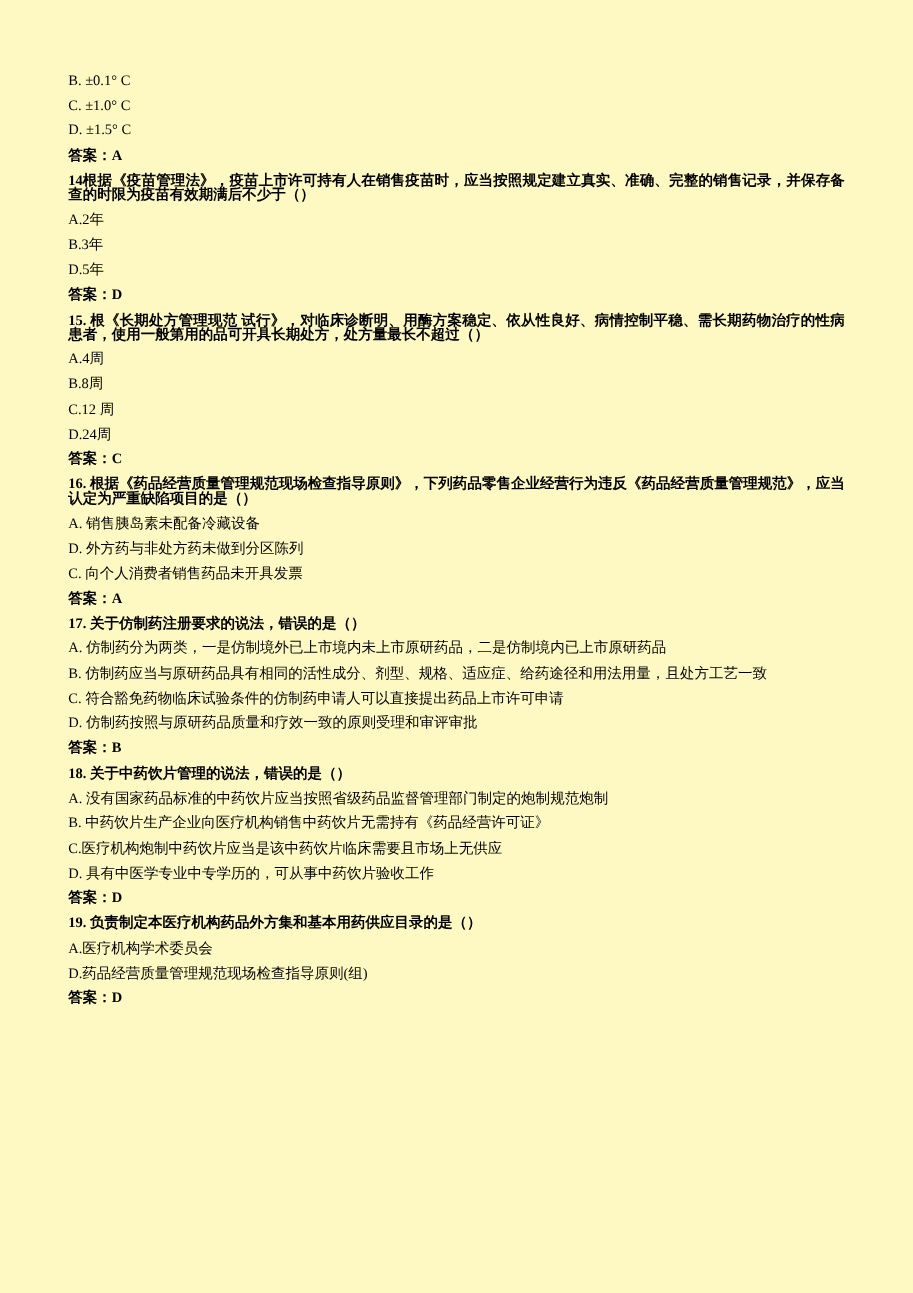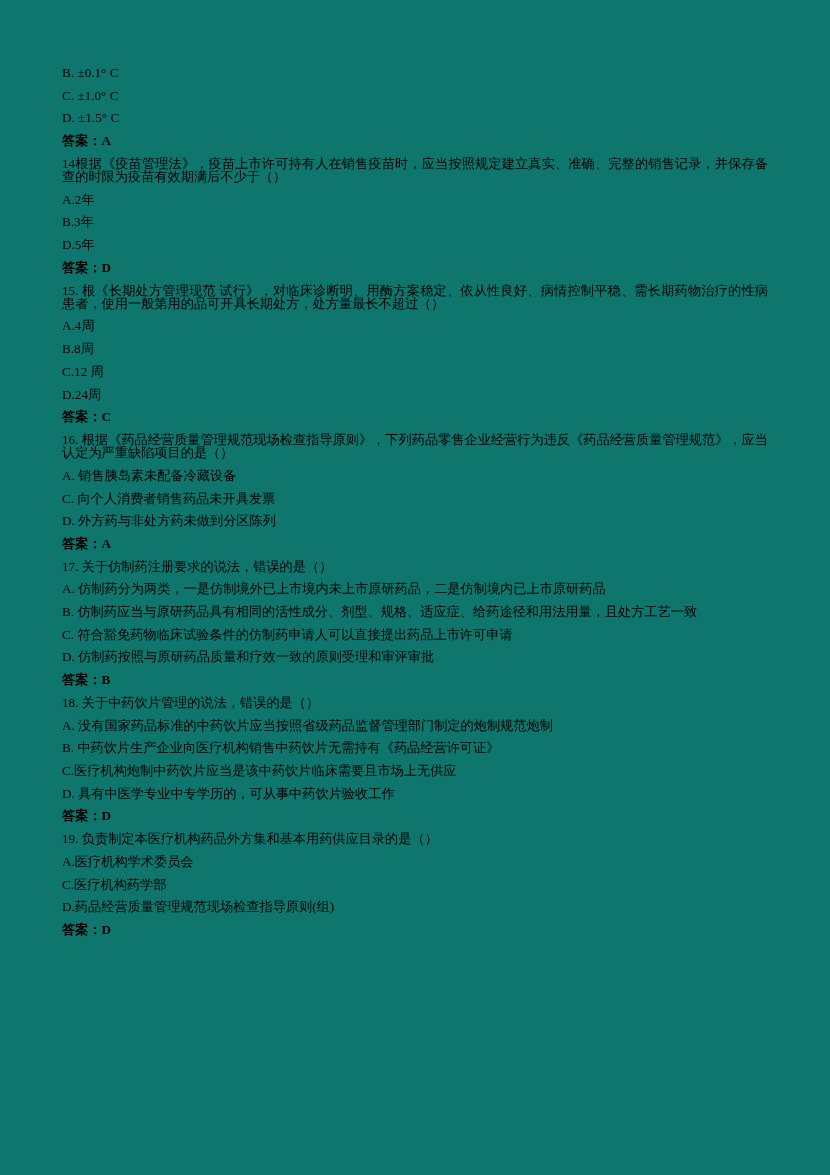--- a/index.html
+++ b/index.html
@@ -8,34 +8,35 @@
     background: #ffffff;
   }
   body {
     font-family: "Liberation Serif", "DejaVu Serif", serif;
     color: #000000;
   }
   .page {
     position: relative;
     width: 830px;
     height: 1175px;
-    background: #0f766e;
+    background: #fef9c3;
     box-sizing: border-box;
     padding: 66px 62px 40px 62px;
     overflow: hidden;
   }
   .doc {
     font-size: 13.2px;
     line-height: 1.0;
   }
   .qline {
     margin: 0 0 9.5px 0;
     white-space: pre-wrap;
     word-break: break-word;
     text-align: justify;
+    font-weight: bold;
   }
   .opt {
     margin: 0 0 9.5px 0;
     white-space: pre-wrap;
   }
   .ans {
     margin: 0 0 9.5px 0;
     white-space: pre-wrap;
     font-weight: bold;
   }
@@ -69,22 +70,22 @@
       <div class="opt">A.4周</div>
       <div class="opt">B.8周</div>
       <div class="opt">C.12 周</div>
       <div class="opt">D.24周</div>
       <div class="ans">答案：C</div>
     </div>
 
     <div class="block">
       <div class="qline">16. 根据《药品经营质量管理规范现场检查指导原则》，下列药品零售企业经营行为违反《药品经营质量管理规范》，应当认定为严重缺陷项目的是（）</div>
       <div class="opt">A. 销售胰岛素未配备冷藏设备</div>
+      <div class="opt">D. 外方药与非处方药未做到分区陈列</div>
       <div class="opt">C. 向个人消费者销售药品未开具发票</div>
-      <div class="opt">D. 外方药与非处方药未做到分区陈列</div>
       <div class="ans">答案：A</div>
     </div>
 
     <div class="block">
       <div class="qline">17. 关于仿制药注册要求的说法，错误的是（）</div>
       <div class="opt">A. 仿制药分为两类，一是仿制境外已上市境内未上市原研药品，二是仿制境内已上市原研药品</div>
       <div class="opt">B. 仿制药应当与原研药品具有相同的活性成分、剂型、规格、适应症、给药途径和用法用量，且处方工艺一致</div>
       <div class="opt">C. 符合豁免药物临床试验条件的仿制药申请人可以直接提出药品上市许可申请</div>
       <div class="opt">D. 仿制药按照与原研药品质量和疗效一致的原则受理和审评审批</div>
       <div class="ans">答案：B</div>
@@ -95,19 +96,18 @@
       <div class="opt">A. 没有国家药品标准的中药饮片应当按照省级药品监督管理部门制定的炮制规范炮制</div>
       <div class="opt">B. 中药饮片生产企业向医疗机构销售中药饮片无需持有《药品经营许可证》</div>
       <div class="opt">C.医疗机构炮制中药饮片应当是该中药饮片临床需要且市场上无供应</div>
       <div class="opt">D. 具有中医学专业中专学历的，可从事中药饮片验收工作</div>
       <div class="ans">答案：D</div>
     </div>
 
     <div class="block">
       <div class="qline">19. 负责制定本医疗机构药品外方集和基本用药供应目录的是（）</div>
       <div class="opt">A.医疗机构学术委员会</div>
-      <div class="opt">C.医疗机构药学部</div>
       <div class="opt">D.药品经营质量管理规范现场检查指导原则(组)</div>
       <div class="ans">答案：D</div>
     </div>
 
   </div>
 </div>
 
 </body></html>

